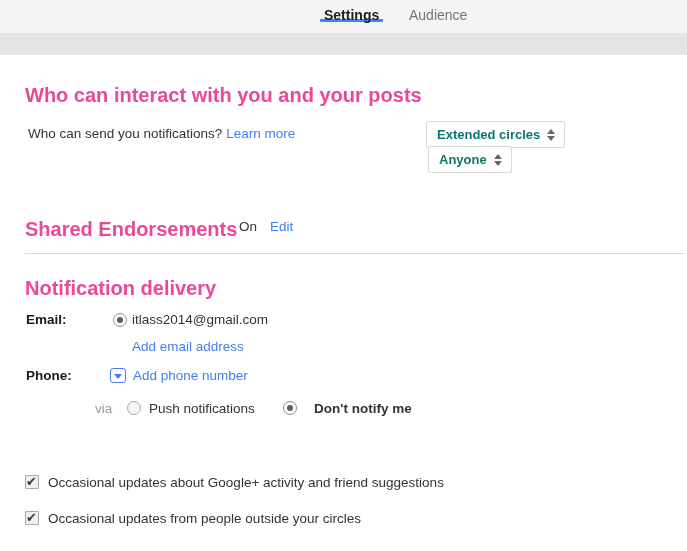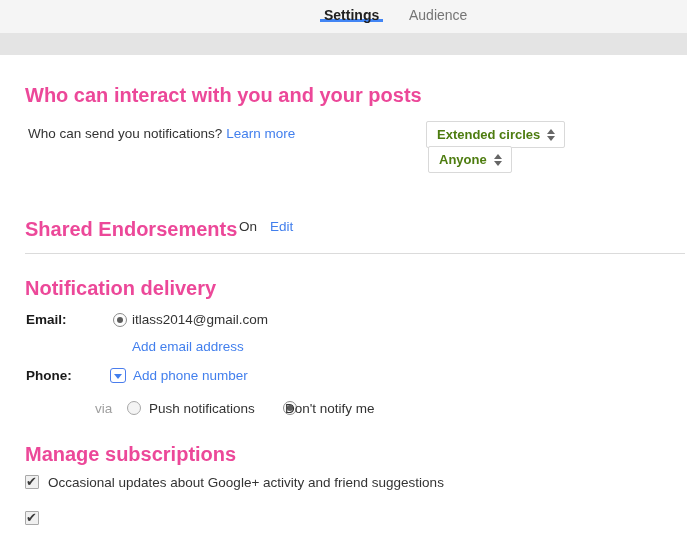--- a/index.html
+++ b/index.html
@@ -39,21 +39,21 @@
   .rowtext { position:absolute; font-size:13.5px; color:#333; white-space:nowrap; }
   .link { color:#427fed; text-decoration:none; cursor:pointer; }
   .muted { color:#9e9e9e; }
   
   .dropbtn {
     position:absolute; height:27px;
     display:inline-flex; align-items:center; gap:7px;
     padding:0 9px 0 10px;
     background:#fff;
     border:1px solid #d9d9d9; border-radius:2px;
-    font-size:13px; font-weight:bold; color:#4d7c0f;
+    font-size:13px; font-weight:bold; color:#0f766e;
     cursor:pointer; white-space:nowrap;
   }
   .spinner { display:inline-flex; flex-direction:column; gap:2px; }
   .spinner .up   { width:0;height:0;border-left:4px solid transparent;border-right:4px solid transparent;border-bottom:5px solid #666; }
   .spinner .down { width:0;height:0;border-left:4px solid transparent;border-right:4px solid transparent;border-top:5px solid #666; }
   
   .divider { position:absolute; left:25px; right:2px; height:1px; background:#dbdbdb; }
   
   .radio {
     position:absolute; width:14px; height:14px; border-radius:50%;
@@ -136,22 +136,22 @@
   <a class="rowtext link" style="left:132px; top:339px;">Add email address</a>
 
   <div class="rowtext bold" style="left:26px; top:368px;">Phone:</div>
   <span class="expander" style="left:110px; top:368px;"></span>
   <a class="rowtext link" style="left:133px; top:368px;">Add phone number</a>
 
   <div class="rowtext muted" style="left:95px; top:401px;">via</div>
   <span class="radio" style="left:127px; top:401px;"></span>
   <div class="rowtext" style="left:149px; top:401px;">Push notifications</div>
   <span class="radio checked" style="left:283px; top:401px;"></span>
-  <div class="rowtext" style="left:285px; top:401px;">Don't notify me</div>
+  <div class="rowtext" style="left:314px; top:401px;font-weight:bold;">Don't notify me</div>
 
-  <div class="h-section" style="left:25px; top:443px;">Manage subscriptions</div>
 
   <span class="checkbox checked" style="left:25px; top:475px;"></span>
   <div class="rowtext" style="left:48px; top:475px;">Occasional updates about Google+ activity and friend suggestions</div>
 
   <span class="checkbox checked" style="left:25px; top:511px;"></span>
+  <div class="rowtext" style="left:48px; top:511px;">Occasional updates from people outside your circles</div>
 
 </div>
 
 </body></html>

